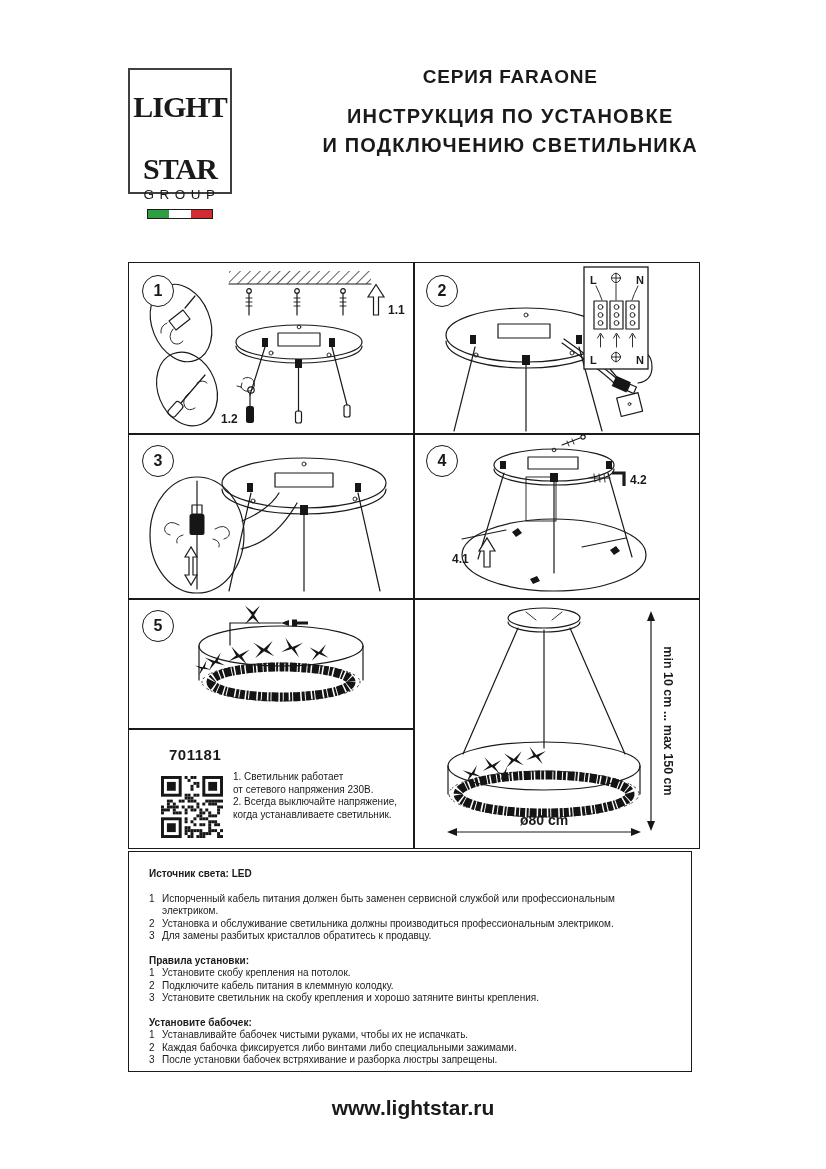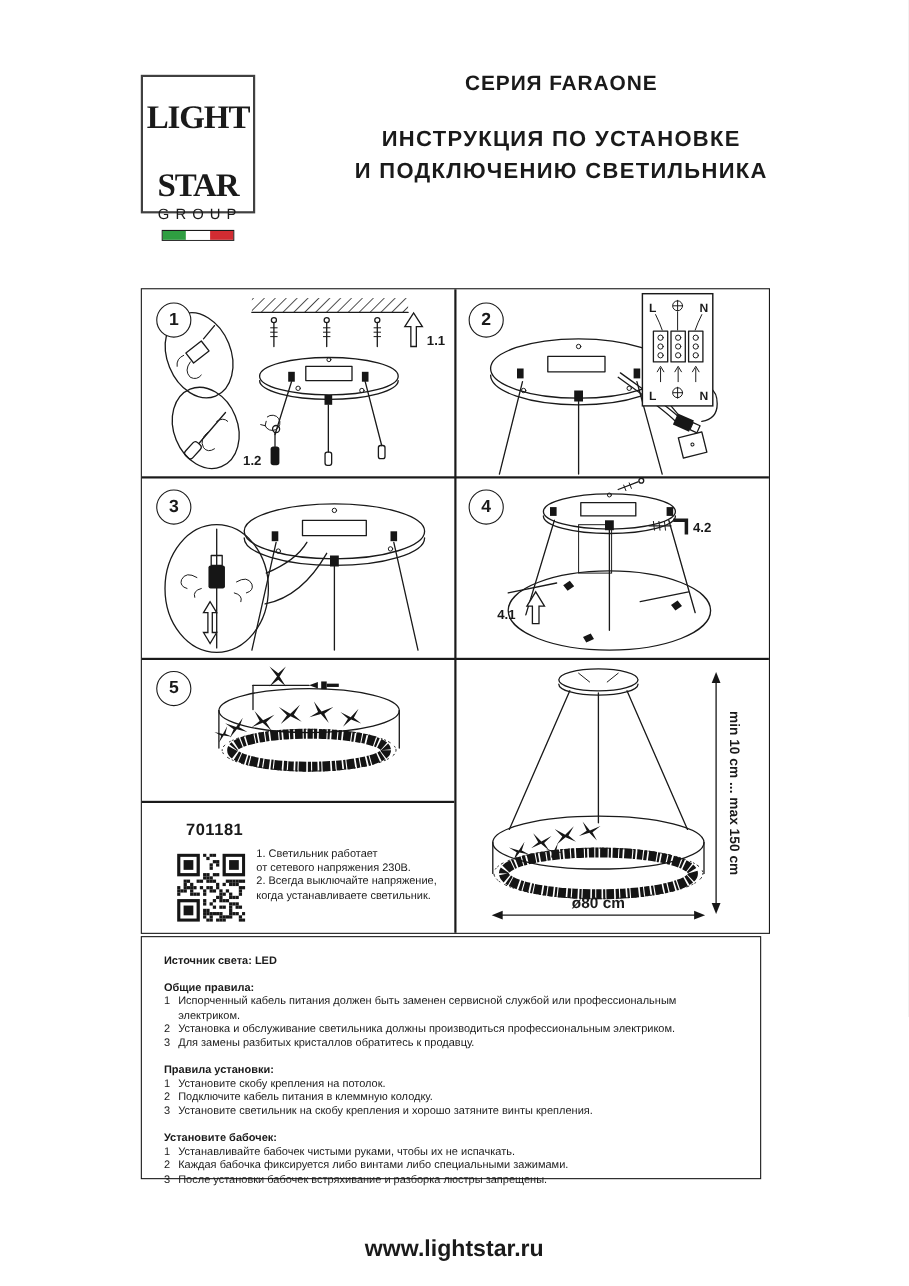--- a/index.html
+++ b/index.html
@@ -8,21 +8,21 @@
   
   .logo-box{position:absolute;left:128px;top:68px;width:100px;height:122px;border:2px solid #404040;text-align:center;}
   .logo-word{font-family:"Liberation Serif",serif;font-weight:bold;font-size:30px;line-height:30px;letter-spacing:-1px;margin-top:32px;}
   .logo-word.first{margin-top:22px;}
   .logo-group{font-size:13.5px;letter-spacing:5.5px;margin-top:3px;margin-left:4px;}
   .logo-flag{width:64px;height:8px;border:1px solid #1a1a1a;margin:7px auto 0;display:flex;}
   .logo-flag div{flex:1;}
   .flag-g{background:#2f9e41;}.flag-w{background:#ffffff;}.flag-r{background:#d22c32;}
   .head-text{position:absolute;right:128px;top:62px;text-align:center;}
   .head-series{font-weight:bold;font-size:19px;line-height:30px;letter-spacing:0.8px;}
-  .head-title{font-weight:bold;font-size:20px;line-height:29px;letter-spacing:1.2px;margin-top:21px;}
+  .head-title{font-weight:bold;font-size:20px;line-height:29px;letter-spacing:1.2px;margin-top:10px;}
   
   .grid{position:absolute;left:128px;top:262px;width:570px;height:585px;border:1.5px solid #1a1a1a;}
   .vline{position:absolute;left:284px;top:0;width:1.5px;height:585px;background:#1a1a1a;}
   .hline{position:absolute;left:0;height:1.5px;background:#1a1a1a;}
   .badge{position:absolute;width:30px;height:30px;border:1.7px solid #1a1a1a;border-radius:50%;
          display:flex;align-items:center;justify-content:center;font-weight:bold;font-size:16px;background:#fff;z-index:3;}
   svg{position:absolute;}
   .ln{stroke:#1a1a1a;stroke-width:1.2;fill:none;stroke-linecap:round;stroke-linejoin:round;}
   .lt{stroke:#1a1a1a;stroke-width:0.9;fill:none;stroke-linecap:round;}
   .fl{fill:#161616;stroke:none;}
@@ -35,21 +35,21 @@
   .qr-notes{position:absolute;left:104px;top:508px;font-size:10px;line-height:12.5px;white-space:nowrap;}
   
   .instr{position:absolute;left:128px;top:851px;width:564px;height:221px;border:1.5px solid #1a1a1a;
          box-sizing:border-box;padding:15px 18px 0 20px;font-size:10px;line-height:12.5px;}
   .instr .bold{font-weight:bold;}
   .sec{margin-top:12px;}
   .item{display:flex;}
   .item .num{width:13px;flex:0 0 13px;}
   .led-line{margin-top:1px;}
   
-  .footer{position:absolute;left:0;top:1096px;width:826px;text-align:center;font-weight:bold;font-size:21px;margin-top:28px;}
+  .footer{position:absolute;left:0;top:1096px;width:826px;text-align:center;font-weight:bold;font-size:21px;}
 </style>
 </head>
 <body>
 
 <div class="page">
 
   <div class="logo-box">
     <div class="logo-word first">LIGHT</div>
     <div class="logo-word">STAR</div>
     <div class="logo-group">GROUP</div>
@@ -461,21 +461,20 @@
         <path d="M227,234 l-10,-4 v8 z" class="fl"></path>
         <text x="130" y="227" text-anchor="middle" class="dimlab" style="font-size:14px">ø80 cm</text>
       </g>
     </svg>
   </div>
 
   <div class="instr">
     <div class="bold led-line">Источник света: LED</div>
 
     <div class="sec">
-      <div class="bold">Общие правила:</div>
       <div class="item">
           <span class="num">1</span>
           <span>Испорченный кабель питания должен быть заменен сервисной службой или профессиональным электриком.</span>
         </div>
       <div class="item">
           <span class="num">2</span>
           <span>Установка и обслуживание светильника должны производиться профессиональным электриком.</span>
         </div>
       <div class="item">
           <span class="num">3</span>

